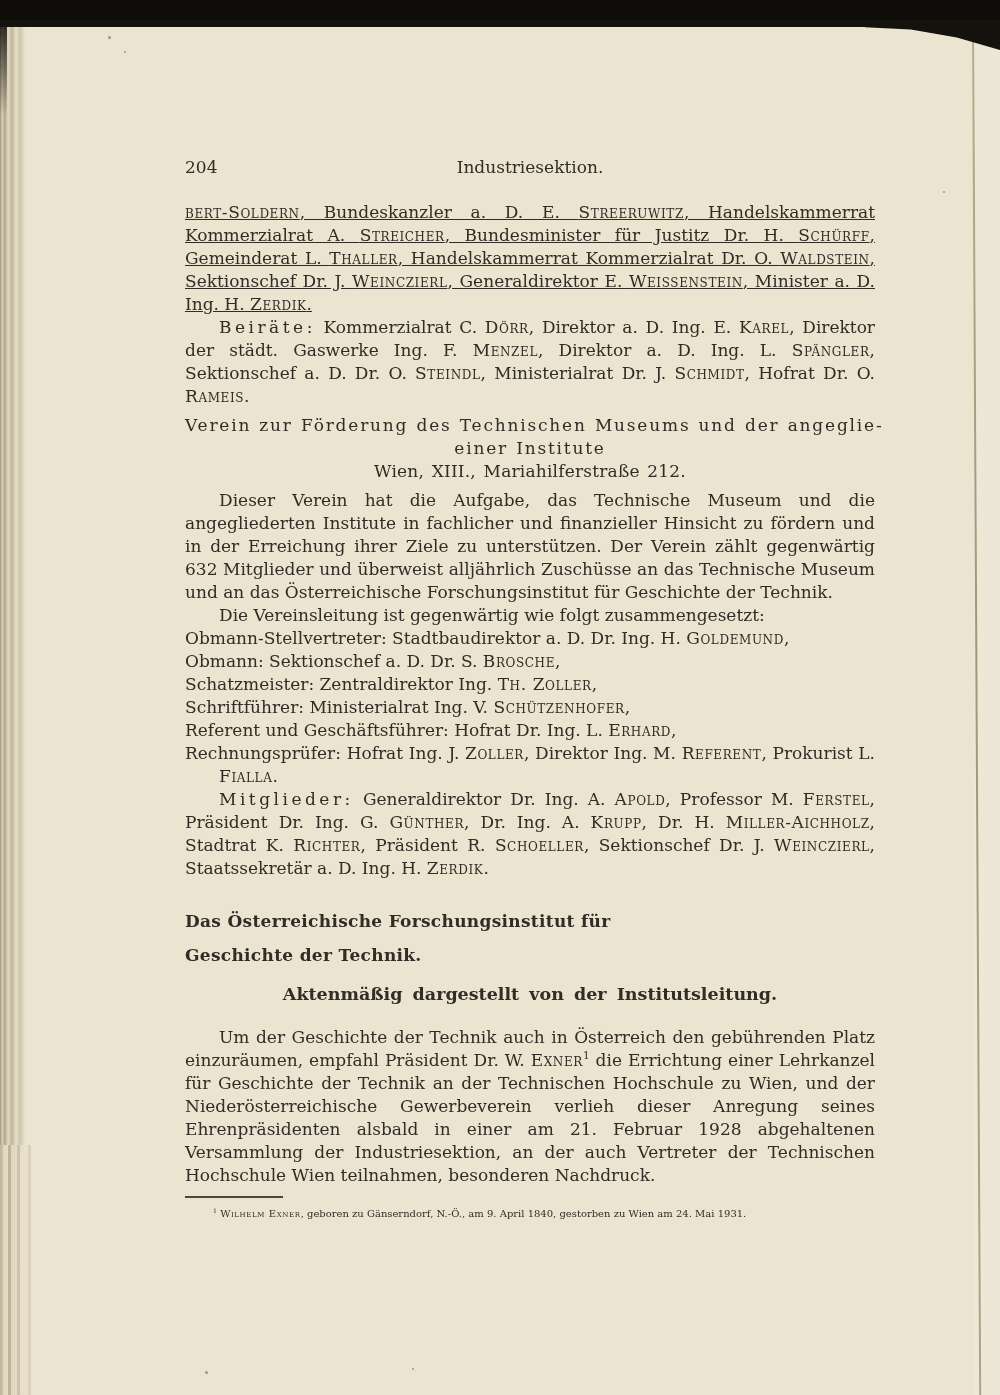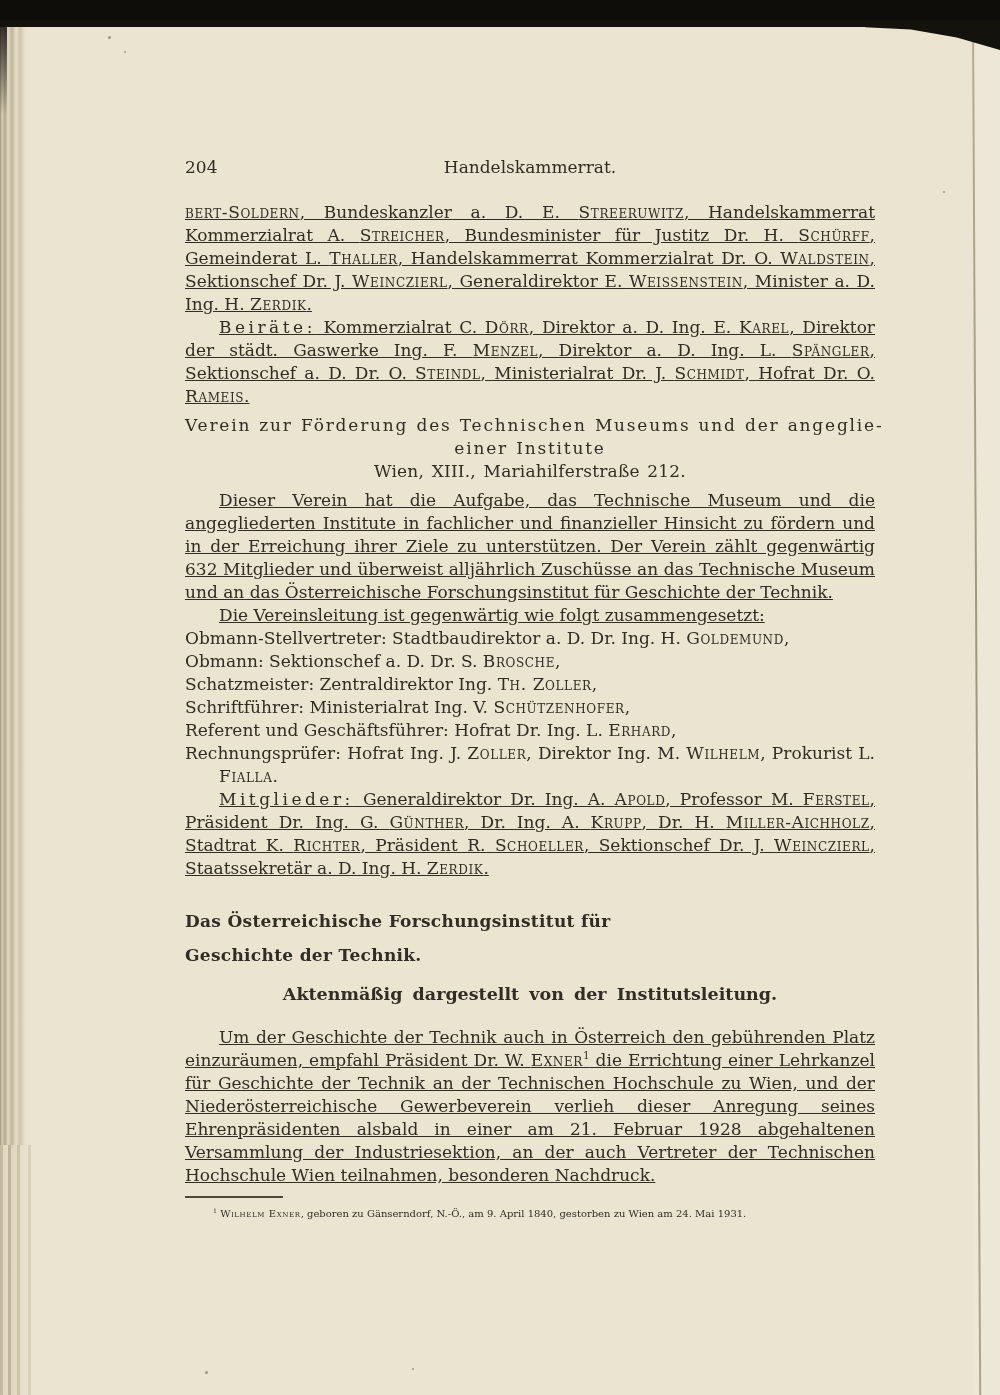--- a/index.html
+++ b/index.html
@@ -63,21 +63,21 @@
   
   .content {
     position: absolute; left: 185px; top: 136px; width: 690px;
     font-size: 17px; line-height: 23px;
   }
   .header-row { position: relative; height: 23px; }
   .page-num { position: absolute; left: 0; top: 0; }
   .running-title { display: block; text-align: center; }
   .para { margin: 0; text-align: justify; }
   .para.first { margin-top: 22px; text-decoration: underline; }
-  .indent { text-indent: 34px; text-decoration: underline; }
+  .indent { text-indent: 34px; }
   .run-sc { font-variant: small-caps; letter-spacing: 0.6px; }
   .run-sp { letter-spacing: 3.5px; }
   .run-sup { vertical-align: super; font-size: 62%; line-height: 0; }
   .verein-heading { margin-top: 6px; text-align: center; }
   .vh-line { letter-spacing: 1.8px; word-spacing: 1px; white-space: nowrap; }
   .vh-address { letter-spacing: 0.2px; word-spacing: 2px; }
   .mt6 { margin-top: 6px; }
   .board-item {
     margin: 0; text-align: justify;
     padding-left: 34px; text-indent: -34px;
@@ -112,21 +112,21 @@
   <div class="speck" style="left:108px; top:16px; width:3px; height:3px;"></div>
   <div class="speck" style="left:124px; top:31px; width:2px; height:2px;"></div>
   <div class="speck" style="left:205px; top:1351px; width:3px; height:3px;"></div>
   <div class="speck" style="left:412px; top:1348px; width:2px; height:2px;"></div>
   <div class="speck" style="left:943px; top:171px; width:2px; height:2px;"></div>
 
   <div class="content">
 
     <div class="header-row">
       <span class="page-num">204</span>
-      <span class="running-title">Handelskammerrat.</span>
+      <span class="running-title">Industriesektion.</span>
     </div>
 
     <p class="para first"><span class="run-sc">bert-Soldern</span><span class="run-n">, Bundeskanzler a. D. E. </span><span class="run-sc">Streeruwitz</span><span class="run-n">, Handelskammerrat Kommerzialrat A. </span><span class="run-sc">Streicher</span><span class="run-n">, Bundesminister für Justitz Dr. H. </span><span class="run-sc">Schürff</span><span class="run-n">, Gemeinderat L. </span><span class="run-sc">Thaller</span><span class="run-n">, Handelskammerrat Kommerzialrat Dr. O. </span><span class="run-sc">Waldstein</span><span class="run-n">, Sektionschef Dr. J. </span><span class="run-sc">Weinczierl</span><span class="run-n">, Generaldirektor E. </span><span class="run-sc">Weissenstein</span><span class="run-n">, Minister a. D. Ing. H. </span><span class="run-sc">Zerdik</span><span class="run-n">.</span></p>
 
     <p class="para indent"><span class="run-sp">Beiräte:</span><span class="run-n"> Kommerzialrat C. </span><span class="run-sc">Dörr</span><span class="run-n">, Direktor a. D. Ing. E. </span><span class="run-sc">Karel</span><span class="run-n">, Direktor der städt. Gaswerke Ing. F. </span><span class="run-sc">Menzel</span><span class="run-n">, Direktor a. D. Ing. L. </span><span class="run-sc">Spängler</span><span class="run-n">, Sektionschef a. D. Dr. O. </span><span class="run-sc">Steindl</span><span class="run-n">, Ministerialrat Dr. J. </span><span class="run-sc">Schmidt</span><span class="run-n">, Hofrat Dr. O. </span><span class="run-sc">Rameis</span><span class="run-n">.</span></p>
 
     <div class="verein-heading">
       <div class="vh-line">Verein zur Förderung des Technischen Museums und der angeglie-</div>
       <div class="vh-line">einer Institute</div>
       <div class="vh-address">Wien, XIII., Mariahilferstraße 212.</div>
@@ -135,21 +135,21 @@
     <p class="para indent mt6"><span class="run-n">Dieser Verein hat die Aufgabe, das Technische Museum und die angegliederten Institute in fachlicher und finanzieller Hinsicht zu fördern und in der Erreichung ihrer Ziele zu unterstützen. Der Verein zählt gegenwärtig 632 Mitglieder und überweist alljährlich Zuschüsse an das Technische Museum und an das Österreichische Forschungsinstitut für Geschichte der Technik.</span></p>
 
     <p class="para indent"><span class="run-n">Die Vereinsleitung ist gegenwärtig wie folgt zusammengesetzt:</span></p>
 
     <div class="board-list">
       <p class="board-item"><span class="run-n">Obmann-Stellvertreter: Stadtbaudirektor a. D. Dr. Ing. H. </span><span class="run-sc">Goldemund</span><span class="run-n">,</span></p>
       <p class="board-item"><span class="run-n">Obmann: Sektionschef a. D. Dr. S. </span><span class="run-sc">Brosche</span><span class="run-n">,</span></p>
       <p class="board-item"><span class="run-n">Schatzmeister: Zentraldirektor Ing. </span><span class="run-sc">Th. Zoller</span><span class="run-n">,</span></p>
       <p class="board-item"><span class="run-n">Schriftführer: Ministerialrat Ing. V. </span><span class="run-sc">Schützenhofer</span><span class="run-n">,</span></p>
       <p class="board-item"><span class="run-n">Referent und Geschäftsführer: Hofrat Dr. Ing. L. </span><span class="run-sc">Erhard</span><span class="run-n">,</span></p>
-      <p class="board-item"><span class="run-n">Rechnungsprüfer: Hofrat Ing. J. </span><span class="run-sc">Zoller</span><span class="run-n">, Direktor Ing. M. </span><span class="run-sc">Wilhelm</span><span class="run-n">, Prokurist L. </span><span class="run-sc">Fialla</span><span class="run-n">.</span></p>
+      <p class="board-item"><span class="run-n">Rechnungsprüfer: Hofrat Ing. J. </span><span class="run-sc">Zoller</span><span class="run-n">, Direktor Ing. M. </span><span class="run-sc">Referent</span><span class="run-n">, Prokurist L. </span><span class="run-sc">Fialla</span><span class="run-n">.</span></p>
     </div>
 
     <p class="para indent"><span class="run-sp">Mitglieder:</span><span class="run-n"> Generaldirektor Dr. Ing. A. </span><span class="run-sc">Apold</span><span class="run-n">, Professor M. </span><span class="run-sc">Ferstel</span><span class="run-n">, Präsident Dr. Ing. G. </span><span class="run-sc">Günther</span><span class="run-n">, Dr. Ing. A. </span><span class="run-sc">Krupp</span><span class="run-n">, Dr. H. </span><span class="run-sc">Miller-Aichholz</span><span class="run-n">, Stadtrat K. </span><span class="run-sc">Richter</span><span class="run-n">, Präsident R. </span><span class="run-sc">Schoeller</span><span class="run-n">, Sektionschef Dr. J. </span><span class="run-sc">Weinczierl</span><span class="run-n">, Staatssekretär a. D. Ing. H. </span><span class="run-sc">Zerdik</span><span class="run-n">.</span></p>
 
     <div class="main-title">
       <div>Das Österreichische Forschungsinstitut für</div>
       <div>Geschichte der Technik.</div>
     </div>
 
     <div class="subtitle">Aktenmäßig dargestellt von der Institutsleitung.</div>

